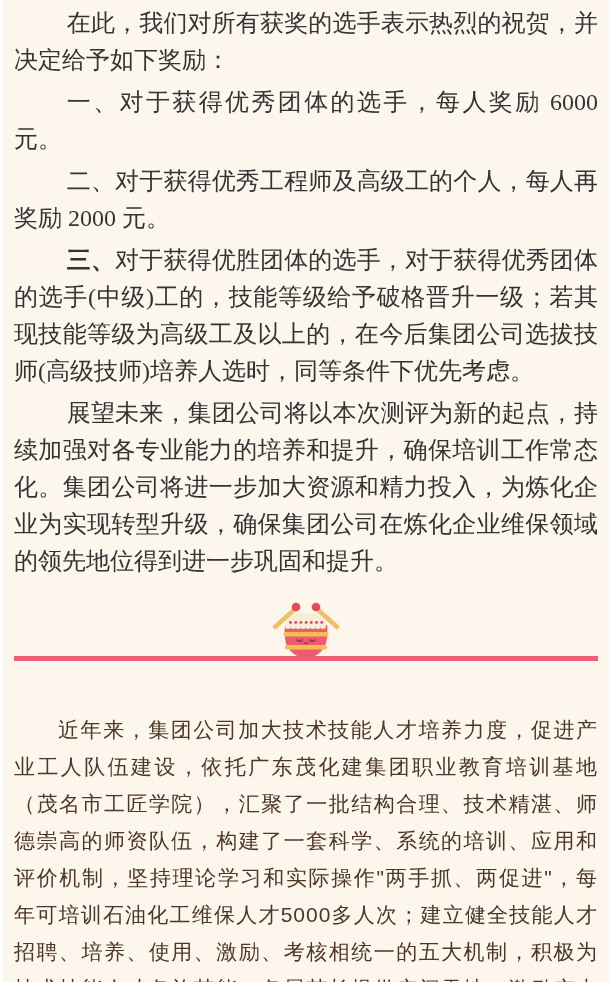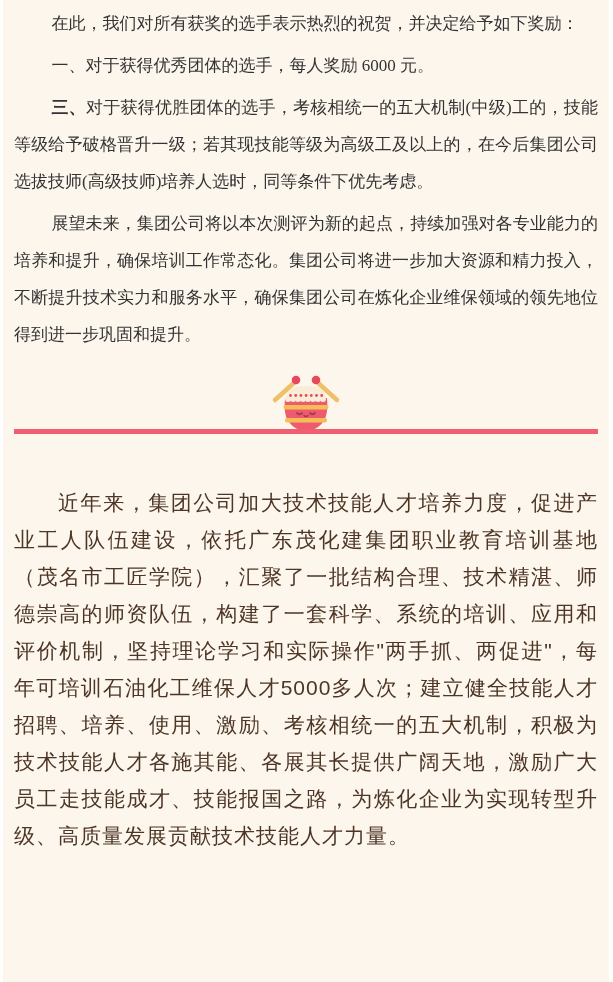--- a/index.html
+++ b/index.html
@@ -13,21 +13,21 @@
   .page {
     position: absolute;
     top: 0; bottom: 0; left: 3px; right: 4px;
     background: #fdf6ec;
     padding: 5px 11px 0 11px;
   }
   
   .award {
     font-family: "Liberation Serif", "DejaVu Serif", serif;
     color: #333333;
-    font-size: 17px;
+    font-size: 24px;
     line-height: 37px;
     text-align: justify;
   }
   .award p { text-indent: 2.2em; margin-bottom: 5px; }
   .award strong { font-weight: bold; }
   
   .divider { position: relative; height: 65px; margin-top: 16px; }
   .divider-line {
     position: absolute; left: 0; right: 0; bottom: 0;
     height: 5px; background: #f05e72;
@@ -49,22 +49,23 @@
   .summary p { text-indent: 2.1em; }
 </style>
 </head>
 <body>
 
 <div class="page">
 
   <section class="award">
     <p><span>在此，我们对所有获奖的选手表示热烈的祝贺，并决定给予如下奖励：</span></p>
     <p><span>一、对于获得优秀团体的选手，每人奖励 6000 元。</span></p>
-    <p><strong>三、</strong><span>对于获得优胜团体的选手，考核相统一的五大机制(中级)工的，技能等级给予破格晋升一级；若其现技能等级为高级工及以上的，在今后集团公司选拔技师(高级技师)培养人选时，同等条件下优先考虑。</span></p>
-    <p><span>展望未来，集团公司将以本次测评为新的起点，持续加强对各专业能力的培养和提升，确保培训工作常态化。集团公司将进一步加大资源和精力投入，不断提升技术实力和服务水平，确保集团公司在炼化企业维保领域的领先地位得到进一步巩固和提升。</span></p>
+    <p><span>二、对于获得优秀工程师及高级工的个人，每人再奖励 2000 元。</span></p>
+    <p><strong>三、</strong><span>对于获得优胜团体的选手，对于获得优秀团体的选手(中级)工的，技能等级给予破格晋升一级；若其现技能等级为高级工及以上的，在今后集团公司选拔技师(高级技师)培养人选时，同等条件下优先考虑。</span></p>
+    <p><span>展望未来，集团公司将以本次测评为新的起点，持续加强对各专业能力的培养和提升，确保培训工作常态化。集团公司将进一步加大资源和精力投入，为炼化企业为实现转型升级，确保集团公司在炼化企业维保领域的领先地位得到进一步巩固和提升。</span></p>
   </section>
 
   <div class="divider">
     <span class="drum-wrap">
       <svg width="78" height="62" viewBox="0 0 78 62" xmlns="http://www.w3.org/2000/svg">
 
         <line x1="29" y1="10" x2="8" y2="29" stroke-width="4.5" stroke-linecap="round" stroke="#eec06a"></line>
         <line x1="49" y1="10" x2="70" y2="29" stroke-width="4.5" stroke-linecap="round" stroke="#eec06a"></line>
         <circle cx="29" cy="9" r="4.3" fill="#e7485e"></circle>
         <circle cx="49" cy="9" r="4.3" fill="#e7485e"></circle>

